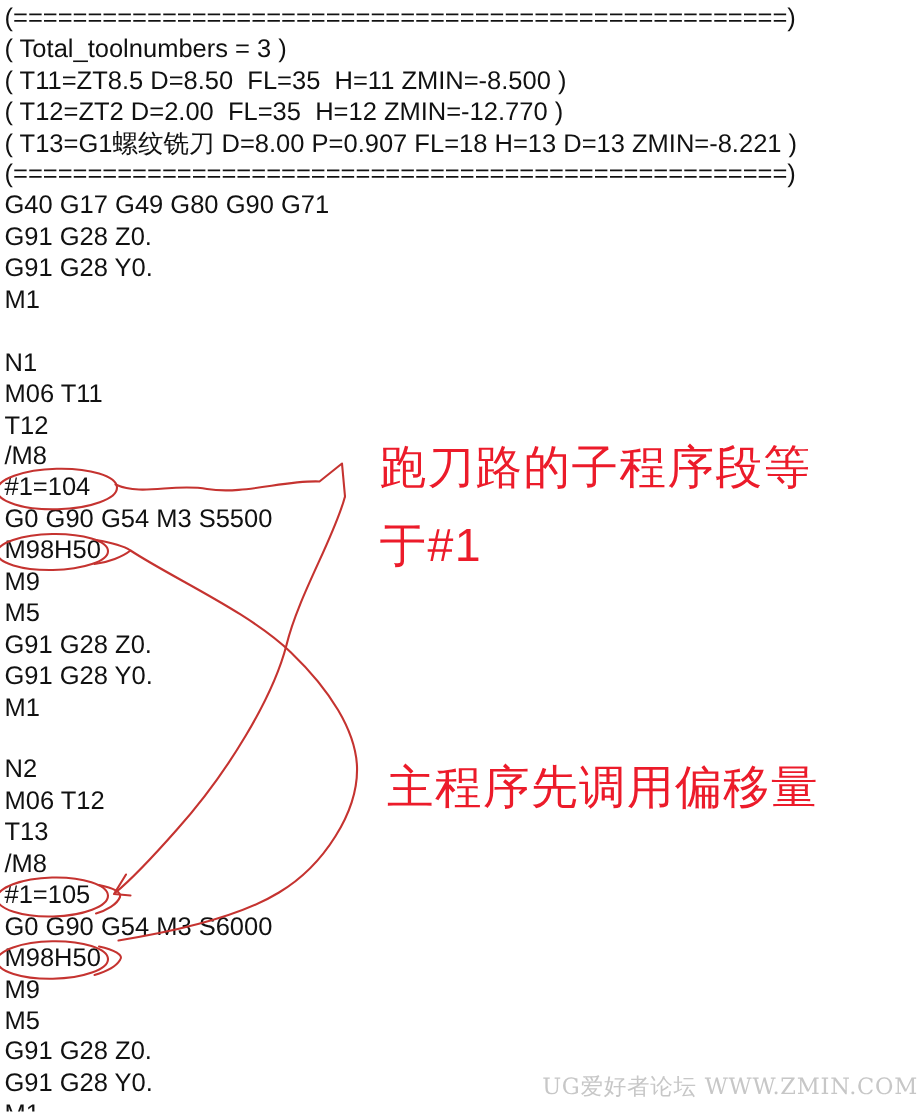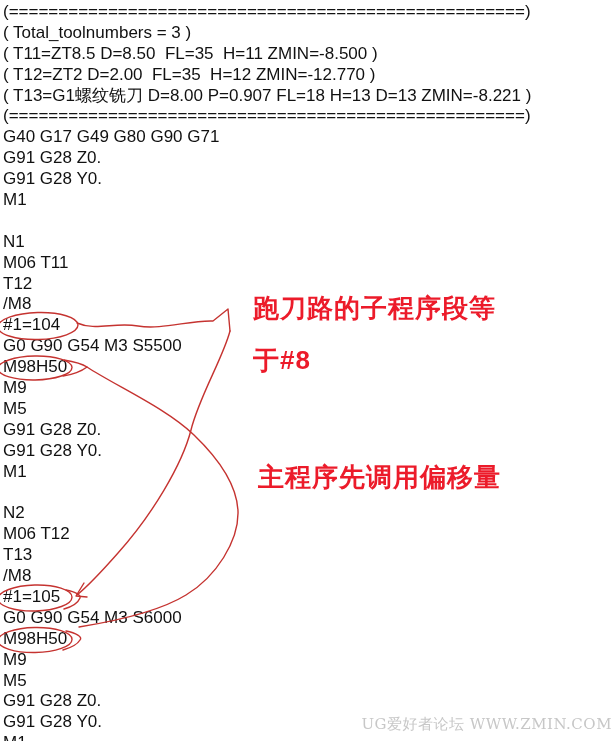--- a/index.html
+++ b/index.html
@@ -32,29 +32,29 @@
   .rs{
     fill:none;
     stroke:var(--red-stroke);
     stroke-width:1.4;
     stroke-linecap:round;
     stroke-linejoin:round;
   }
   .note{
     position:absolute;
     font-family:"Liberation Sans", sans-serif;
-    font-weight:700;
-    font-size:26px;
+    font-weight:400;
+    font-size:31px;
     color:var(--red-text);
     white-space:nowrap;
     letter-spacing:1px;
   }
   .n1a{left:253px;top:291px;}
   .n1b{left:253px;top:343px;}
-  .n2{left:258px;top:460px;}
+  .n2{left:258px;top:504px;}
   .watermark{
     position:absolute;
     right:3px;top:715px;
     font-family:"DejaVu Serif", serif;
     font-size:15px;
     letter-spacing:0.5px;
     color:var(--wm-color);
     white-space:nowrap;
   }
 </style>
@@ -78,16 +78,16 @@
   <path class="rs" d="M 87 367 C 116 386 166 408 194 435 C 220 460 237 487 238 511 C 239 541 216 577 186 595 C 160 611 116 621 79 627"></path>
 
   <ellipse class="rs" cx="35" cy="598" rx="37" ry="13" transform="rotate(-1.5 35 598)"></ellipse>
   <path class="rs" d="M 66 590 C 76 592 81 595 80 598 C 78 603 71 607 64 609"></path>
 
   <ellipse class="rs" cx="35" cy="640" rx="37" ry="12.5" transform="rotate(-1 35 640)"></ellipse>
   <path class="rs" d="M 66 631 C 76 633 83 637 80 640 C 77 645 70 648 63 650"></path>
 </svg>
 
 <div class="note n1a">跑刀路的子程序段等</div>
-<div class="note n1b">于#8</div>
+<div class="note n1b">于#1</div>
 <div class="note n2">主程序先调用偏移量</div>
 
 <div class="watermark">UG爱好者论坛 WWW.ZMIN.COM</div>
 
 </body></html>

